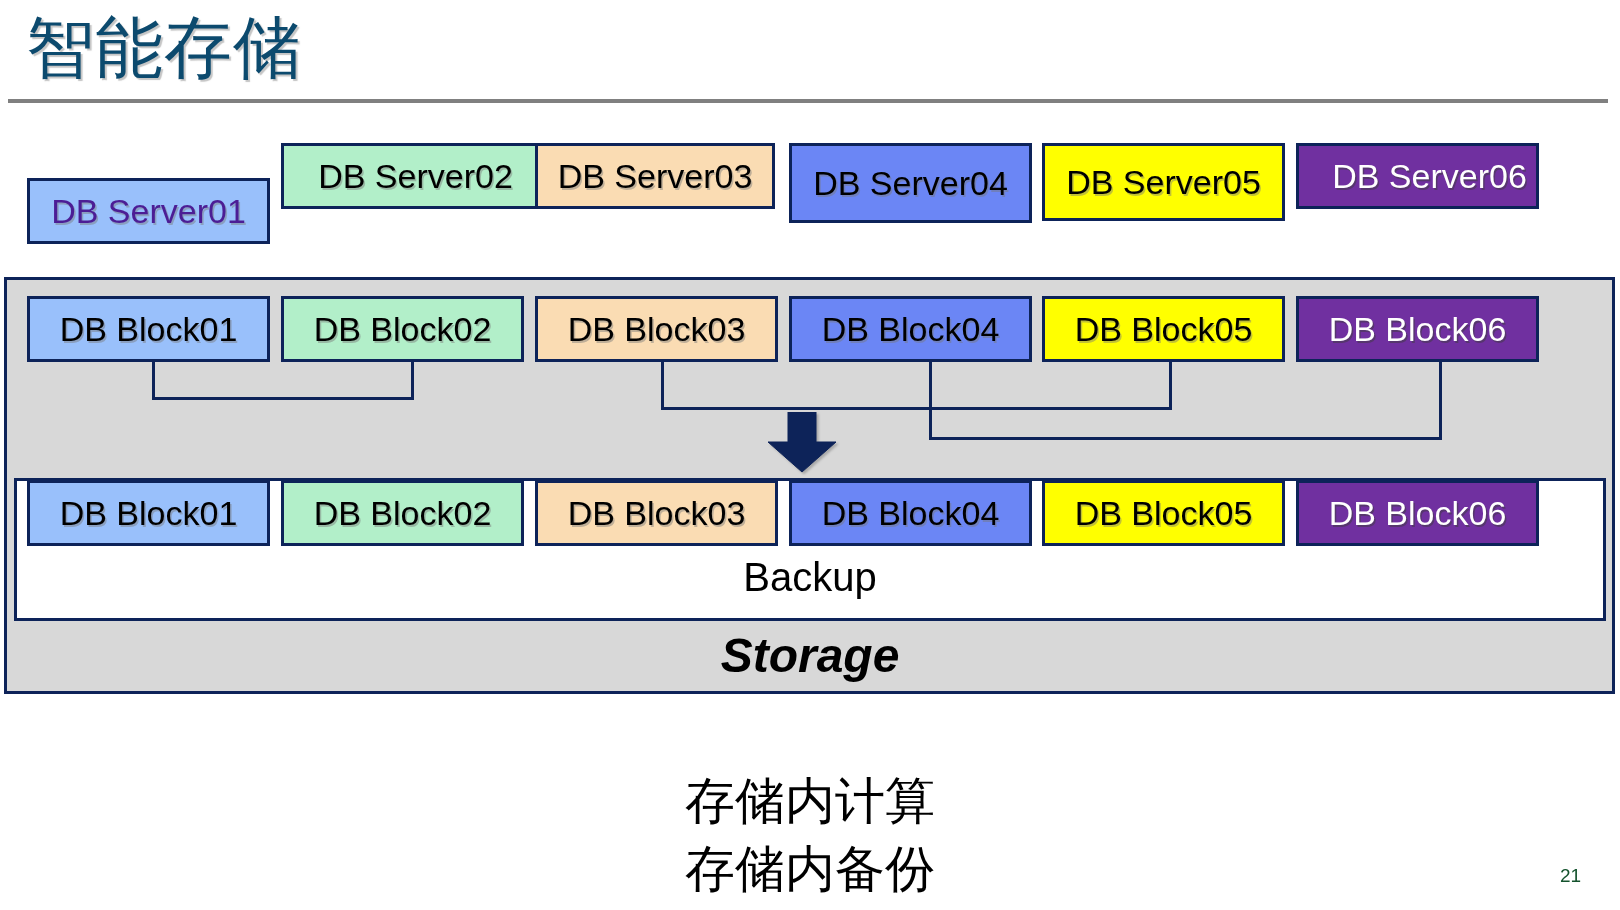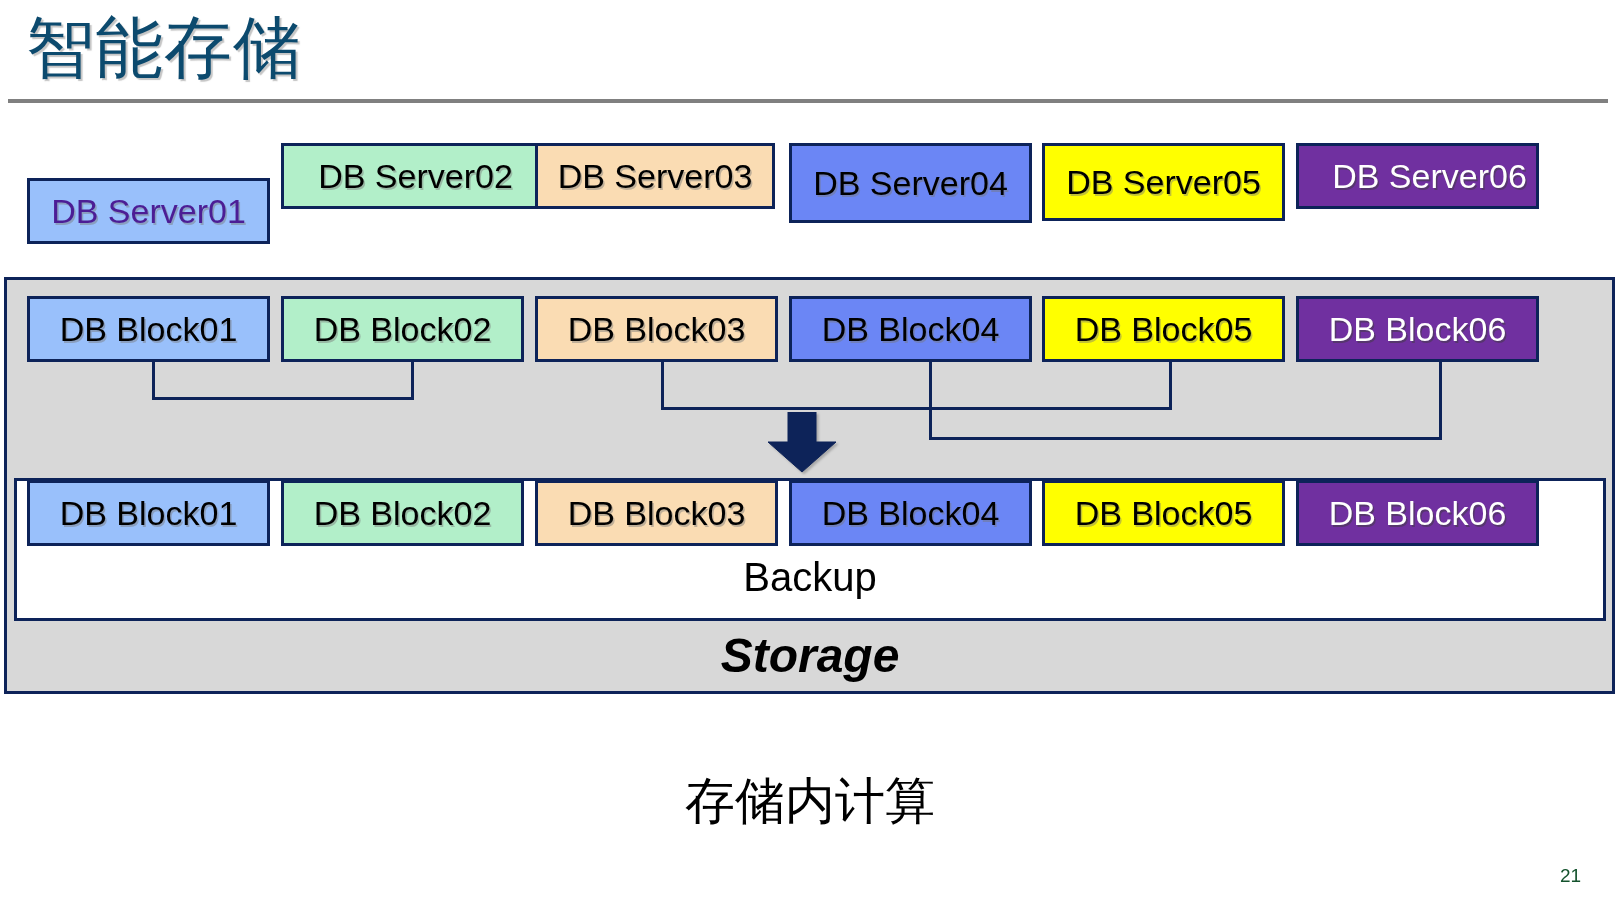--- a/index.html
+++ b/index.html
@@ -140,17 +140,18 @@
       <div class="node" style="left: 789px; top: 480px; width: 243px; height: 66px; background: rgb(107, 134, 245); color: rgb(0, 0, 0);">DB Block04</div>
       <div class="node" style="left: 1042px; top: 480px; width: 243px; height: 66px; background: rgb(255, 255, 0); color: rgb(0, 0, 0);">DB Block05</div>
       <div class="node white-text" style="left: 1296px; top: 480px; width: 243px; height: 66px; background: rgb(112, 48, 160); color: rgb(255, 255, 255);">DB Block06</div>
     </div>
 
   <div class="backup-label">Backup</div>
   <div class="storage-label">Storage</div>
 
   <div class="caption">
     <div>存储内计算</div>
+    <div>存储内备份</div>
   </div>
 
   <div class="page-num">21</div>
 
 </div>
 
 </body></html>

